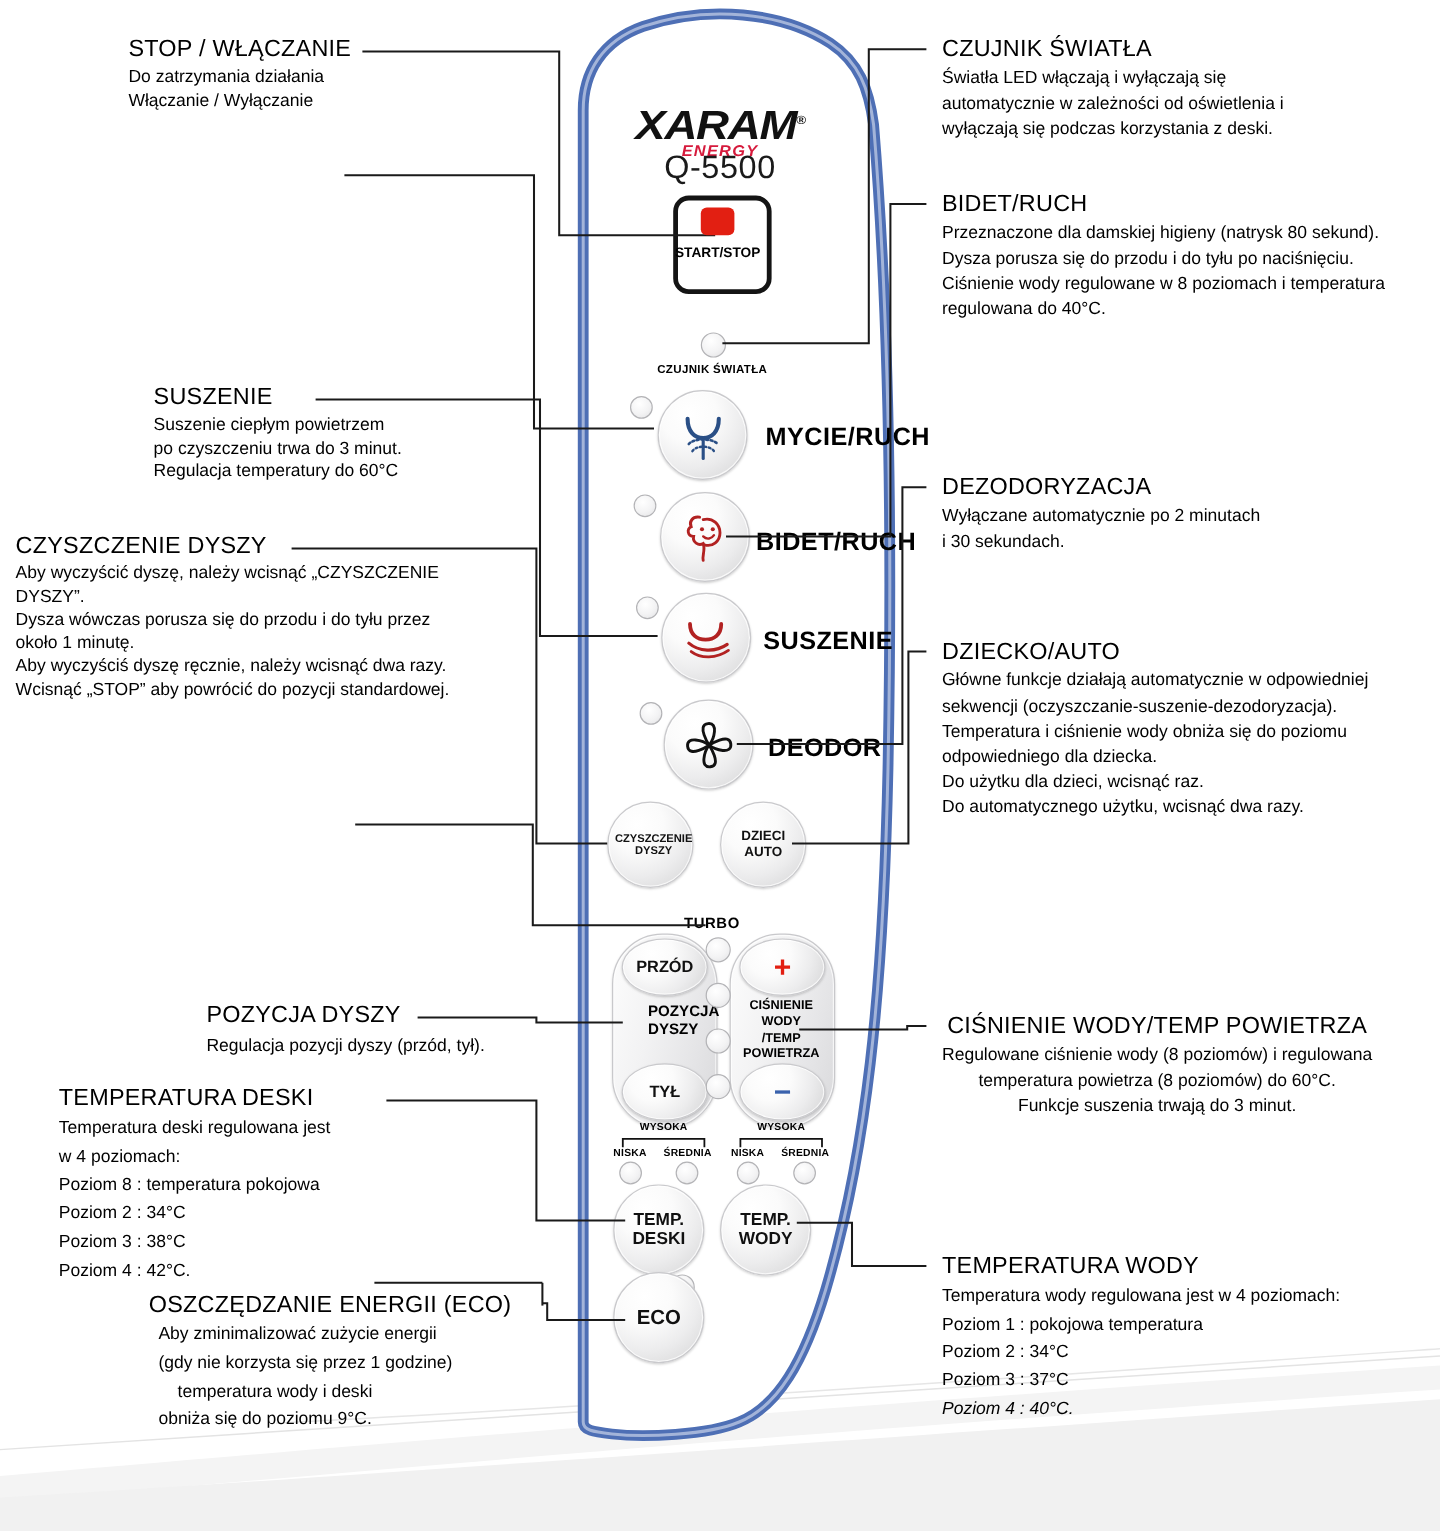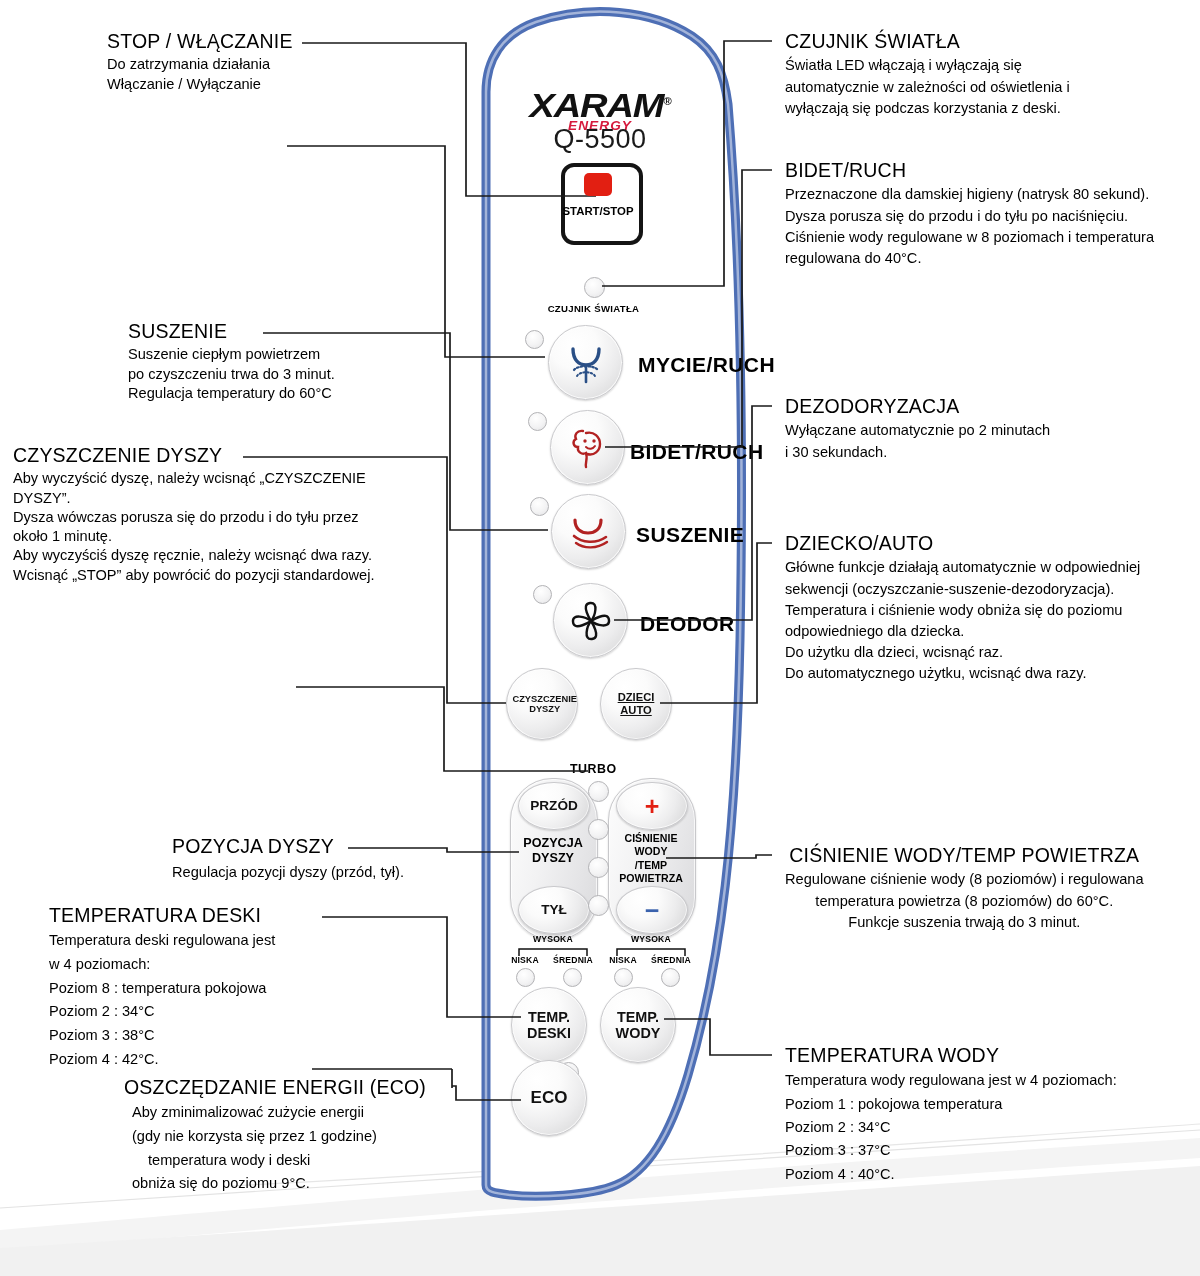--- a/index.html
+++ b/index.html
@@ -215,33 +215,33 @@
   <div class="lbl sideLabel" style="left:640px;top:612px;">DEODOR</div>
 
   <div class="btn-round" style="left:506px;top:668px;width:70px;height:70px;justify-content:flex-end;">
     <div class="cap" style="font-size:9.3px;">
       <span>CZYSZCZENIE</span><br>
       <span>DYSZY</span>
     </div>
   </div>
 
   <div class="btn-round" style="left:600px;top:668px;width:70px;height:70px;">
-    <div class="cap" style="font-size:11.2px;text-decoration:underline;">
+    <div class="cap" style="font-size:11.2px;">
       <span>DZIECI</span><br>
       <span>AUTO</span>
     </div>
   </div>
 
   <div class="lbl" style="left:570px;top:762px;font-size:12.4px;letter-spacing:.5px;">TURBO</div>
 
   <div class="pill" style="left:510px;top:778px;width:86px;height:160px;"></div>
   <div class="btn-round" style="left:518px;top:782px;width:70px;height:46px;border-radius:50%;">
     <div class="cap" style="font-size:13.6px;">PRZÓD</div>
   </div>
-  <div class="lbl" style="left:510px;top:836px;width:86px;text-align:center;font-size:12.6px;line-height:1.18;">
+  <div class="lbl" style="left:510px;top:836px;width:86px;font-size:12.6px;line-height:1.18;padding-left:30px;">
     <span>POZYCJA</span><br>
     <span>DYSZY</span>
   </div>
   <div class="btn-round" style="left:518px;top:886px;width:70px;height:46px;border-radius:50%;">
     <div class="cap" style="font-size:13.6px;">TYŁ</div>
   </div>
 
   <div class="led" style="left:588px;top:781px;width:19px;height:19px;"></div>
   <div class="led" style="left:588px;top:819px;width:19px;height:19px;"></div>
   <div class="led" style="left:588px;top:857px;width:19px;height:19px;"></div>
@@ -383,16 +383,16 @@
     <div class="b">temperatura powietrza (8 poziomów) do 60°C.</div>
     <div class="b">Funkcje suszenia trwają do 3 minut.</div>
   </div>
 
   <div class="anno right" style="left:785px;top:1044px;">
     <div class="t">TEMPERATURA WODY</div>
     <div class="b" style="line-height:1.6;">Temperatura wody regulowana jest w 4 poziomach:</div>
     <div class="b" style="line-height:1.6;">Poziom 1 : pokojowa temperatura</div>
     <div class="b" style="line-height:1.6;">Poziom 2 : 34°C</div>
     <div class="b" style="line-height:1.6;">Poziom 3 : 37°C</div>
-    <div class="b" style="line-height:1.6;">Poziom 4 : 40°C.</div>
+    <div class="b" style="line-height:1.6;font-style:italic;">Poziom 4 : 40°C.</div>
   </div>
 
 </div>
 
 </body></html>

